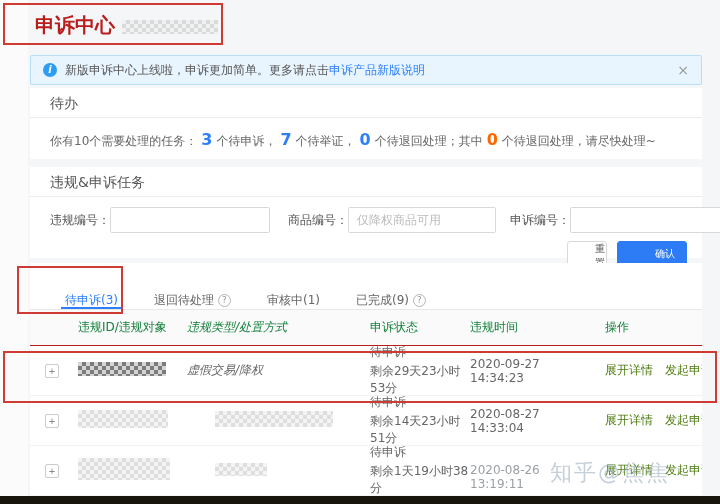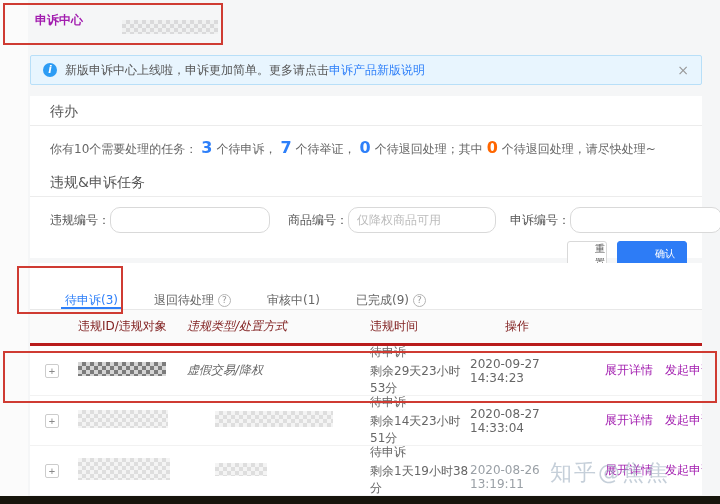--- a/index.html
+++ b/index.html
@@ -8,21 +8,21 @@
     position: relative;
     background: #f5f6f7;
     font-family: "DejaVu Sans", "Liberation Sans", sans-serif;
     font-size: 12px;
     color: #333;
     overflow: hidden;
   }
   .left-strip { position:absolute; left:0; top:0; width:28px; height:496px; background:#fbfbfb; }
 
   
-  .page-title { position:absolute; left:35px; top:12px; font-size:12px; font-weight:bold; color:#a21caf; }
+  .page-title { position:absolute; left:35px; top:12px; font-size:20px; font-weight:bold; color:#b91c1c; }
   .greeting-mosaic { position:absolute; left:122px; top:20px; width:96px; height:14px; }
 
   
   .anno { position:absolute; border:2px solid #cf3b32; pointer-events:none; z-index:50; }
   .anno-title { left:3px; top:3px; width:220px; height:42px; }
   .anno-tab   { left:17px; top:266px; width:106px; height:48px; }
   .anno-row   { left:3px; top:351px; width:714px; height:52px; }
 
   
   .banner {
@@ -34,29 +34,29 @@
     width:14px; height:14px; border-radius:50%; background:#2d9cf4; color:#fff;
     font-size:10px; line-height:14px; text-align:center; margin-right:8px; flex:none;
     font-style:italic; font-weight:bold;
   }
   .banner-link { color:#2d7ff9; cursor:pointer; }
   .banner-close { margin-left:auto; color:#999; font-size:14px; cursor:pointer; }
 
   
   .card { position:absolute; left:30px; width:672px; background:#fff; }
   .card-header { height:30px; line-height:30px; padding:0 20px; color:#555; font-size:14px; border-bottom:1px solid #ececec; }
-  .card-todo { top:96px; height:71px; }
+  .card-todo { top:88px; height:71px; }
   .todo-body { padding:12px 20px; color:#666; }
   .todo-num { font-size:16px; font-weight:bold; color:#2d7ff9; margin:0 4px; }
   .todo-num.orange { color:#ff6600; }
   .card-filter { top:167px; height:91px; }
   .filter-form { display:flex; align-items:center; padding:10px 15px 0 20px; color:#555; }
   .filter-form label { flex:none; }
   .filter-form input {
-    height:26px; border:1px solid #d9d9d9; border-radius:10px; padding:0 8px;
+    height:26px; border:1px solid #d9d9d9; border-radius:2px; padding:0 8px;
     font-size:12px; color:#404040; outline:none; font-family:inherit;
   }
   .filter-form input::placeholder { color:#bbb; }
   .inp1 { width:160px; margin-right:18px; }
   .inp2 { width:148px; margin-right:14px; }
   .inp3 { width:152px; }
   .filter-actions { display:flex; justify-content:flex-end; gap:10px; padding:8px 15px 0 0; }
   .btn { height:26px; border-radius:3px; font-size:10px; cursor:pointer; font-family:inherit;padding-left:26px; }
   .btn-reset { width:40px; background:#fff; border:1px solid #d9d9d9; color:#555; }
   .btn-confirm { width:70px; background:#2d7cf6; border:1px solid #2d7cf6; color:#fff; }
@@ -65,35 +65,35 @@
   .card-table { top:263px; height:232px; overflow:hidden; }
   .tabs { display:flex; align-items:flex-end; height:47px; border-bottom:1px solid #e8e8e8; padding-left:35px; }
   .tab { position:relative; margin-right:36px; padding-bottom:0; color:#666; cursor:pointer; white-space:nowrap; }
   .tab.active { color:#2d7ff9; }
   .tab.active::after { content:""; position:absolute; left:-4px; right:-4px; bottom:0; height:2px; background:#2d7ff9; }
   .help-icon {
     display:inline-block; width:13px; height:13px; border:1px solid #b5b5b5; border-radius:50%;
     color:#999; font-size:9px; line-height:11px; text-align:center; margin-left:4px; vertical-align:1px; cursor:pointer;
   }
 
-  .thead { display:flex; align-items:center; height:36px; background:#fafafa; color:#7f1d1d; border-bottom:3px solid #b91c1c; }
+  .thead { display:flex; align-items:center; height:36px; background:#fafafa; color:#15803d; border-bottom:1px solid #b91c1c; }
   .trow { display:flex; align-items:center; height:50px; border-bottom:1px solid #f2f2f2; color:#666; }
   .col-expand { width:14px; margin-left:15px; margin-right:19px; flex:none; }
   .col-id     { width:109px; flex:none; }
   .col-type   { width:183px; flex:none;font-style:italic; }
   .col-status { width:100px; flex:none; }
   .col-time   { width:125px; flex:none; }
   .col-actions{ flex:1; padding-left:10px; white-space:nowrap; }
   .expand-btn {
     width:14px; height:14px; border:1px solid #ccc; border-radius:2px; background:#fff;
     color:#888; font-size:11px; line-height:12px; text-align:center; cursor:pointer; padding:0;
   }
   .status-line1 { color:#666; }
   .status-line2 { color:#666; margin-top:2px; }
-  .row-link { color:#a21caf; cursor:pointer; margin-right:12px; text-decoration:none; }
+  .row-link { color:#4d7c0f; cursor:pointer; margin-right:12px; text-decoration:none; }
   .time-faded { color:#9aa0a6;margin-top:12px; }
 
   
   .mosaic {
     background-image:
       linear-gradient(45deg, #c9c9c9 25%, transparent 25%, transparent 75%, #c9c9c9 75%),
       linear-gradient(45deg, #c9c9c9 25%, transparent 25%, transparent 75%, #c9c9c9 75%);
     background-size:8px 8px; background-position:0 0, 4px 4px; background-color:#eee;
   }
   .mosaic.dark {
@@ -159,20 +159,21 @@
     <div class="tab active">待申诉(3)</div>
     <div class="tab"><span>退回待处理</span><span class="help-icon">?</span></div>
     <div class="tab">审核中(1)</div>
     <div class="tab"><span>已完成(9)</span><span class="help-icon">?</span></div>
   </div>
 
   <div class="thead">
     <span class="col-expand"></span>
     <span class="col-id">违规ID/违规对象</span>
     <span class="col-type">违规类型/处置方式</span>
+    <span class="col-status">申诉状态</span>
     <span class="col-time">违规时间</span>
     <span class="col-actions">操作</span>
   </div>
 
   <div class="trow">
     <span class="col-expand"><button class="expand-btn">+</button></span>
     <span class="col-id"><span class="mosaic dark m-id1" style="display:inline-block"></span></span>
     <span class="col-type">虚假交易/降权</span>
     <span class="col-status">
       <div class="status-line1">待申诉</div>

